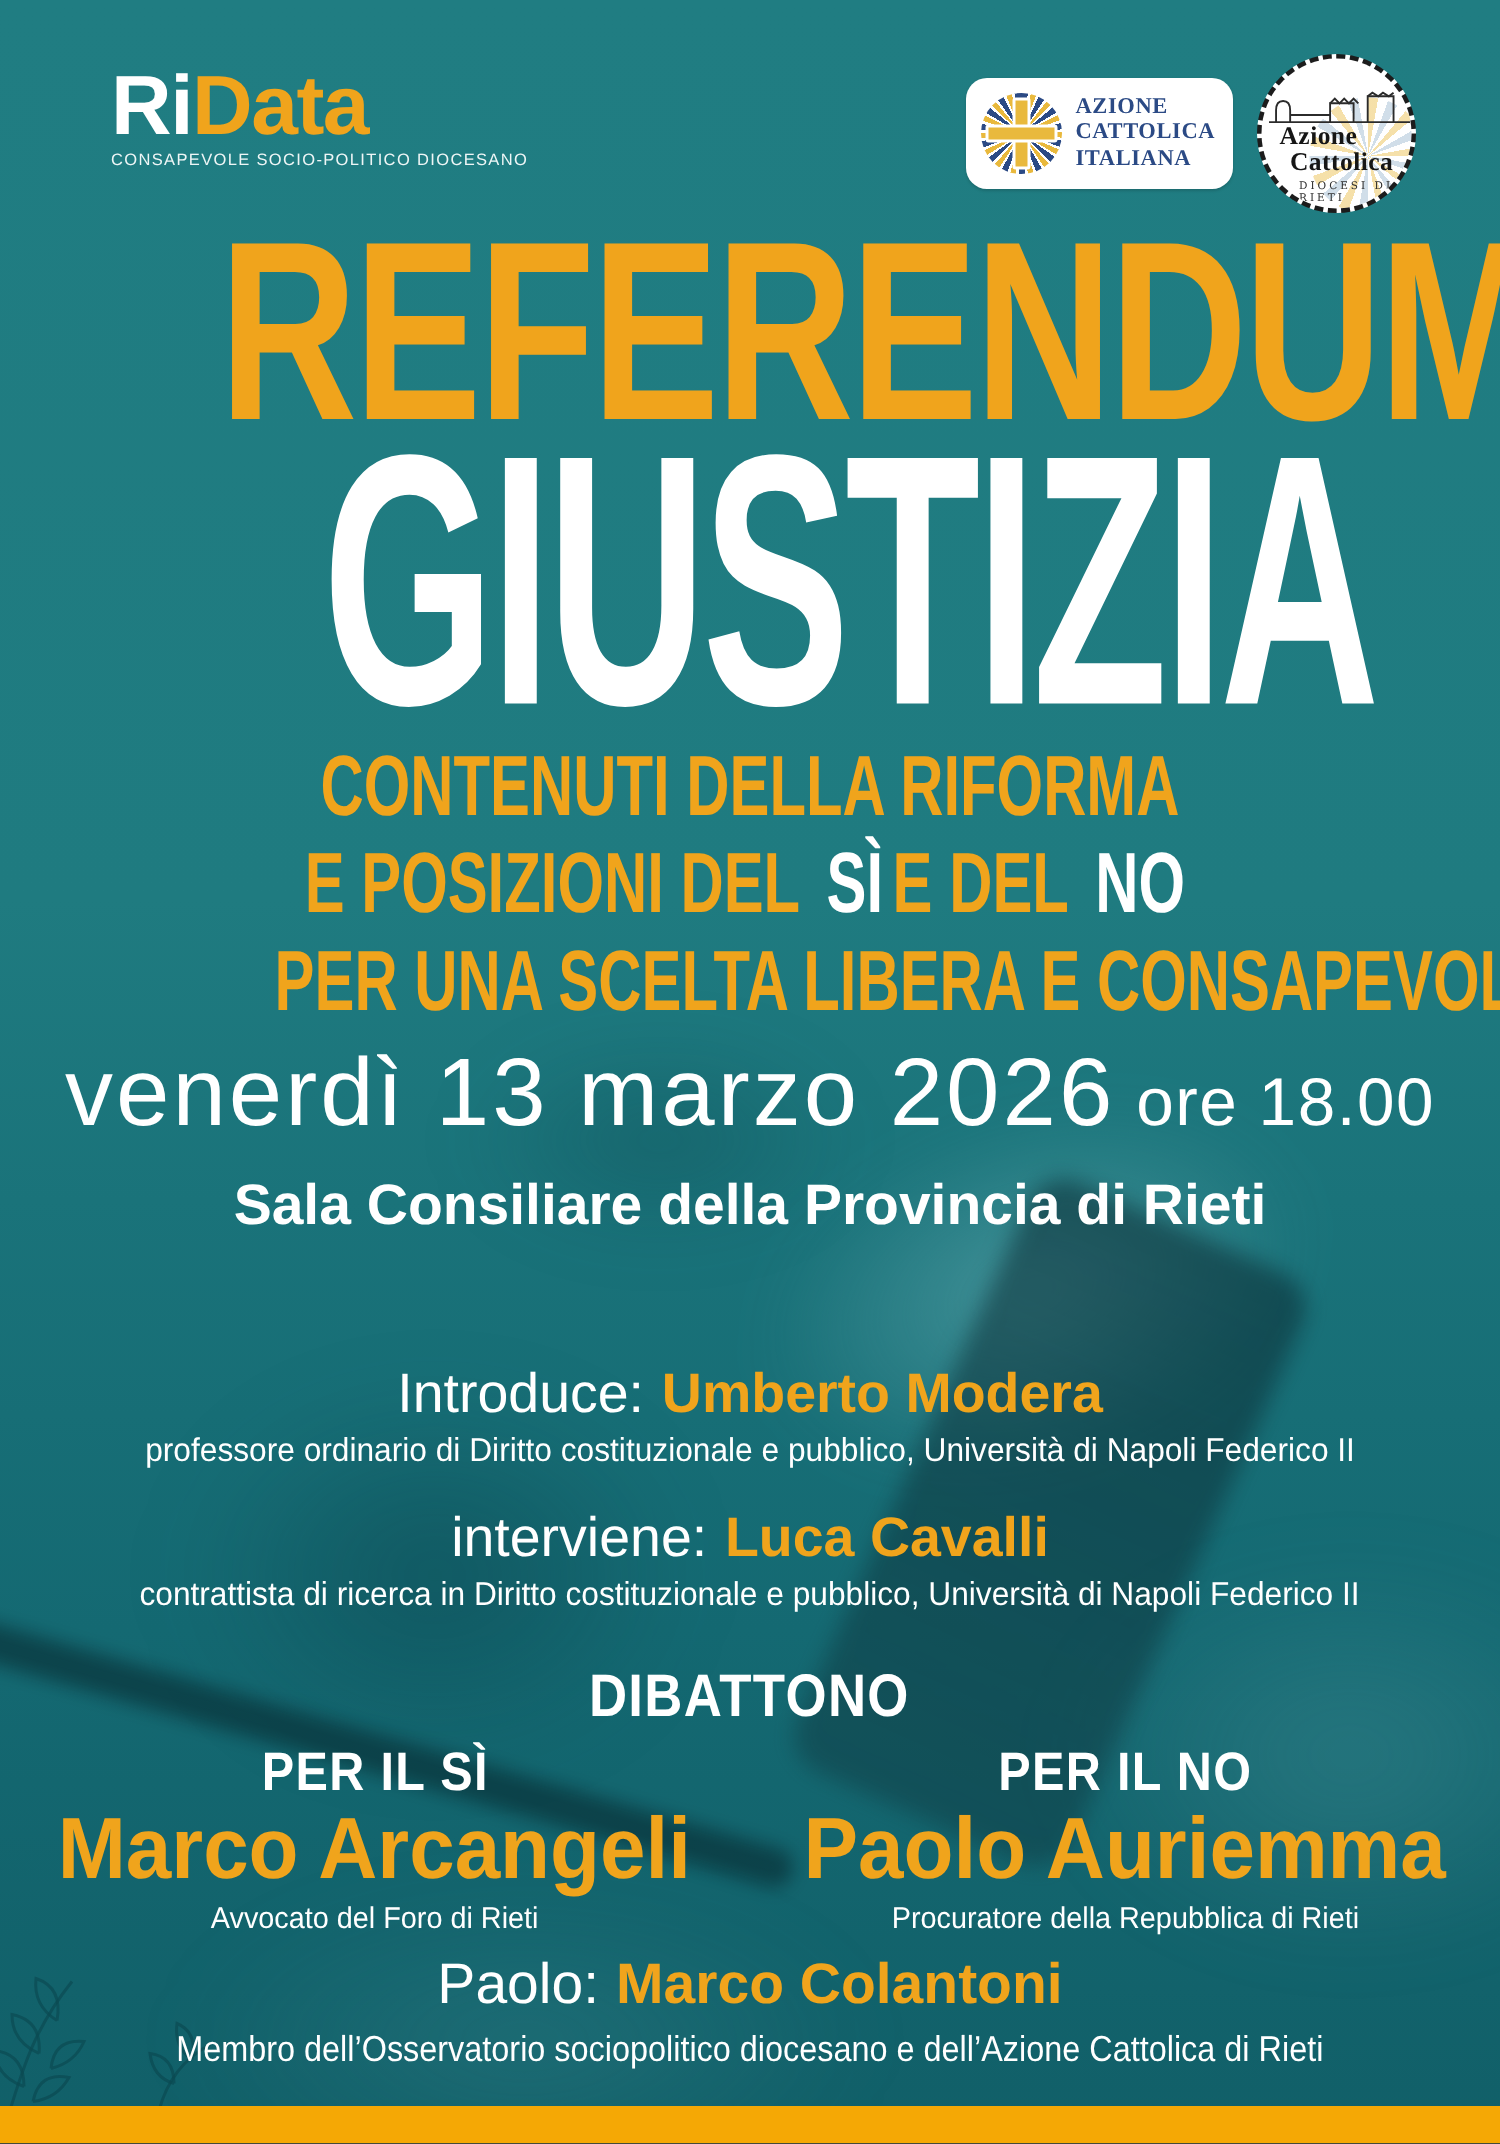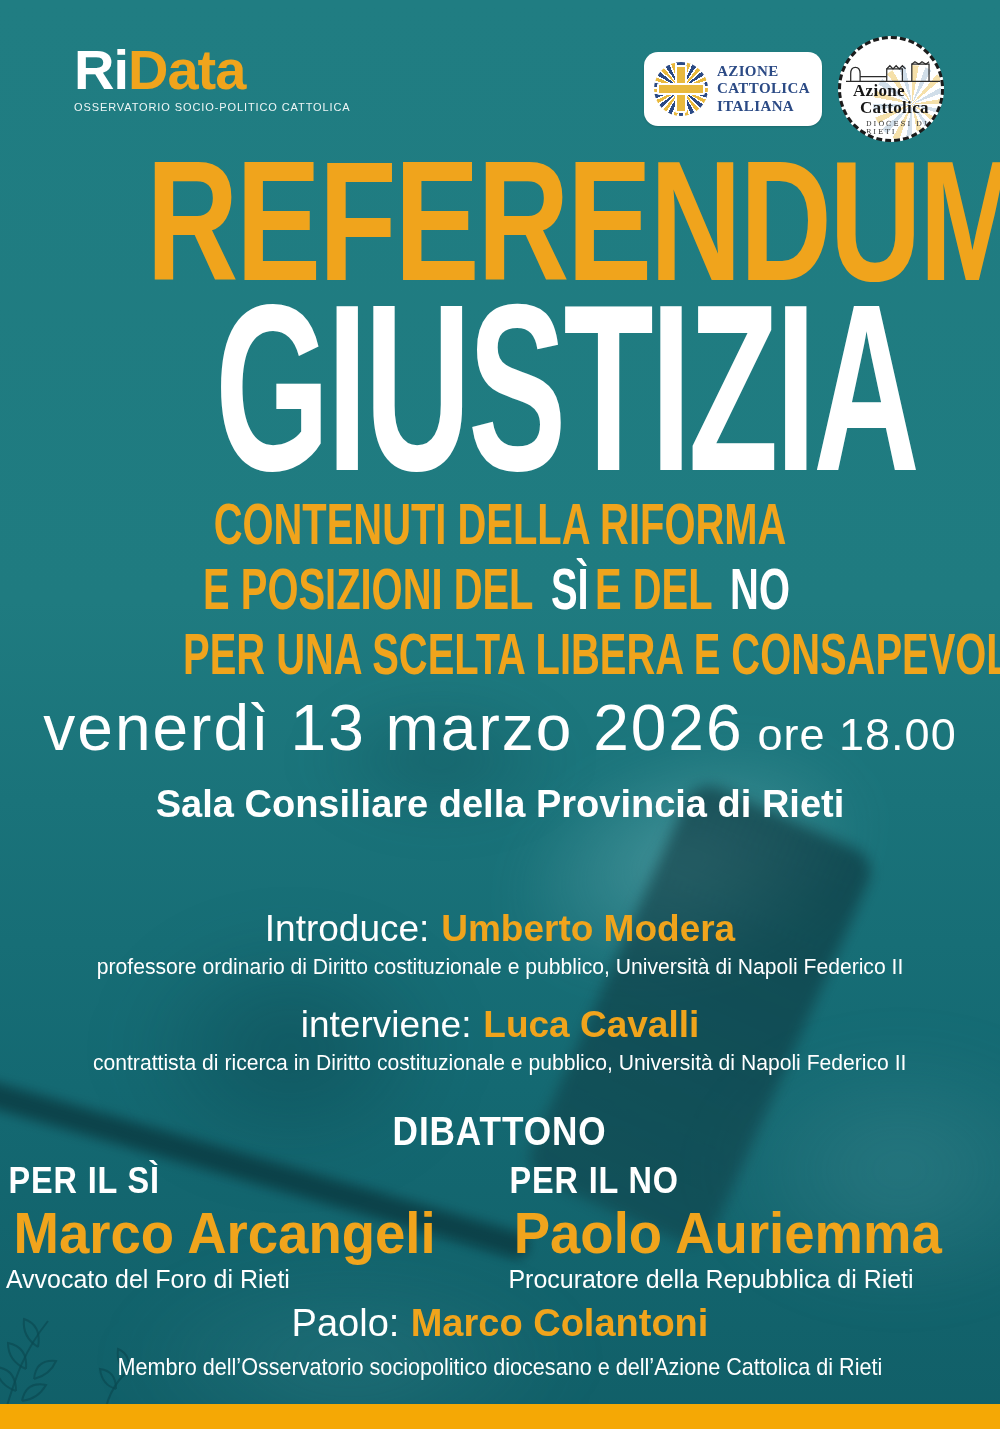--- a/index.html
+++ b/index.html
@@ -88,26 +88,26 @@
   .speak .row1{font-size:37px;line-height:46px;}
   .speak .lbl{margin-right:.32em;}
   .speak .nm{font-weight:bold;color:var(--orange);}
   .speak .row2{font-size:22px;line-height:30px;}
   .speak .row2 .fit{transform:scaleX(.96);}
   .intro{top:906px;} .interv{top:1002px;}
   
   .dib{top:1106px;color:#fff;font-weight:bold;font-size:40px;line-height:50px;}
   .dib .fit{transform:scaleX(.88);letter-spacing:1px;}
   .cols{position:absolute;top:1158px;left:0;right:0;display:flex;}
-  .col{width:50%;color:#fff;}
+  .col{width:50%;text-align:center;color:#fff;}
   .col .plabel{font-weight:bold;font-size:36px;line-height:46px;}
   .col .plabel .fit{transform:scaleX(.9);letter-spacing:1px;}
   .col .pname{font-weight:bold;font-size:58px;line-height:58px;color:var(--orange);}
   .col .pname .fit{transform:scaleX(.94);}
-  .col .prole{font-size:26px;line-height:34px;}
+  .col .prole{font-size:20px;line-height:34px;}
   .col .prole .fit{transform:scaleX(.96);}
   
   .mod{top:1298px;color:#fff;font-size:38px;line-height:50px;}
   .mod .nm{font-weight:bold;color:var(--orange);margin-left:.3em;}
   .modrole{top:1350px;color:#fff;font-size:24px;line-height:34px;}
   .modrole .fit{transform:scaleX(.90);}
   
   .bottombar{position:absolute;left:0;right:0;bottom:0;height:25px;background:var(--orange_bar);z-index:3;}
 </style>
 </head>
@@ -135,21 +135,21 @@
         <path d="M130 108 q -14 -4 -16 -20 q 16 2 16 20"></path>
         <path d="M142 92 q -12 -8 -10 -24 q 14 6 10 24"></path>
       </g>
     </svg>
   </div>
 
   <div class="layer" data-name="poster-content">
 
     <div class="ridata" data-name="ridata-logo">
       <div class="ridata-name" data-name="ridata-wordmark"><span data-name="ridata-wordmark-ri">Ri</span><span class="d" data-name="ridata-wordmark-data">Data</span></div>
-      <div class="ridata-tag" data-name="ridata-tagline">OSSERVATORIO SOCIO-POLITICO CATTOLICA</div>
+      <div class="ridata-tag" data-name="ridata-tagline">CONSAPEVOLE SOCIO-POLITICO DIOCESANO</div>
     </div>
 
     <div class="logos" data-name="partner-logos">
       <div class="aci" data-name="azione-cattolica-italiana-logo">
         <div class="aci-emblem" data-name="sunburst-cross-icon">
           <div class="aci-cross-v" data-name="cross-vertical-bar"></div>
           <div class="aci-cross-h" data-name="cross-horizontal-bar"></div>
         </div>
         <div class="aci-text" data-name="aci-logo-text">
           <div data-name="aci-logo-line">AZIONE</div>

